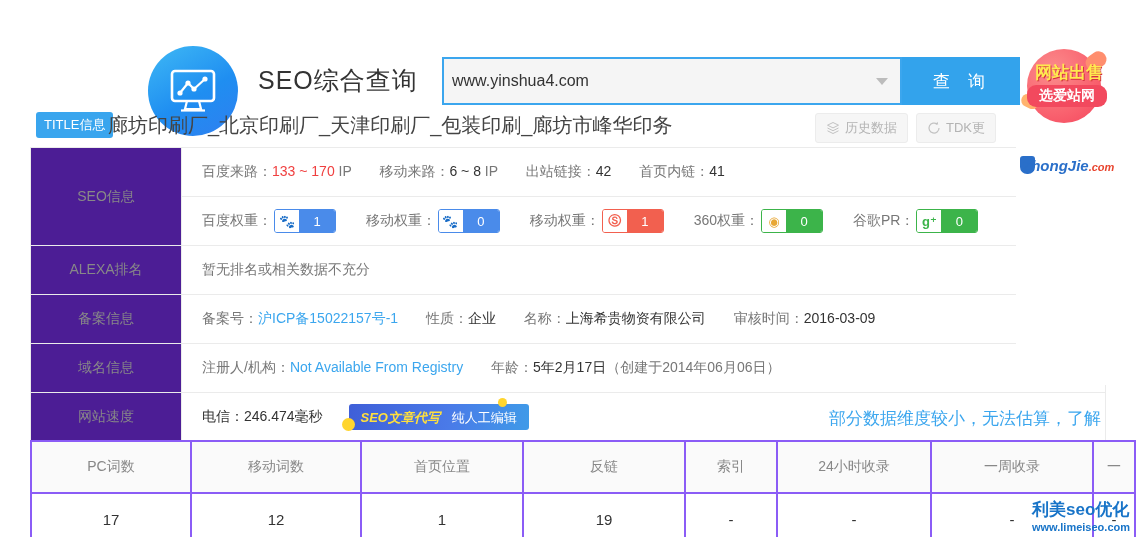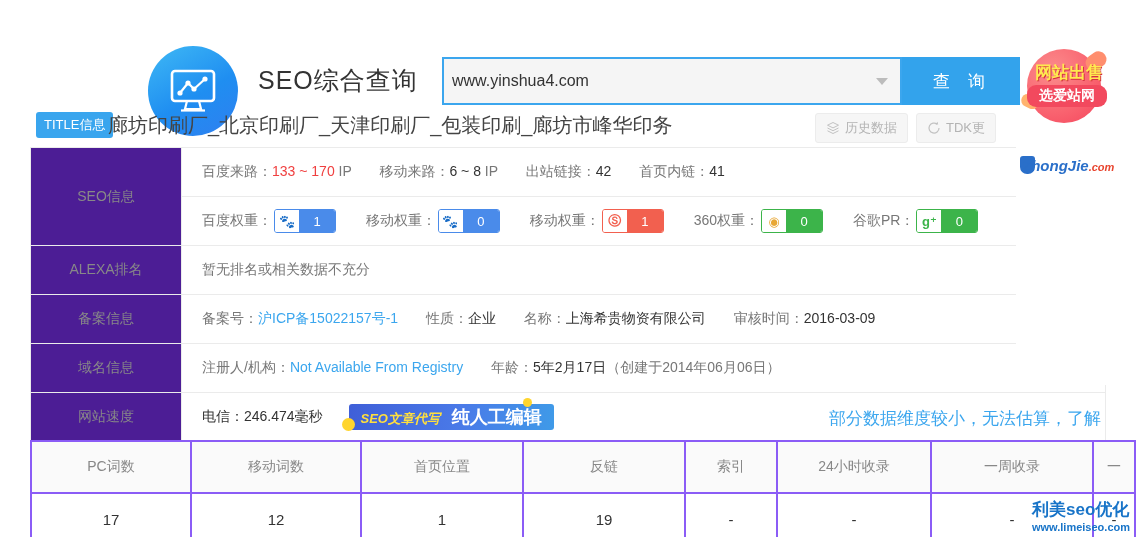--- a/index.html
+++ b/index.html
@@ -65,21 +65,21 @@
           color:#fff;font-size:13px;padding:0 6px;}
   .w-blue{border:1px solid #4a8bea;} .w-blue .ic{color:#2d6fe0;} .w-blue .nm{background:#4a8bea;}
   .w-red{border:1px solid #f2604f;} .w-red .ic{color:#f2604f;} .w-red .nm{background:#f2604f;}
   .w-green{border:1px solid #3cb44a;} .w-green .ic{color:#e8a735;} .w-green .nm{background:#3cb44a;}
   .w-green2{border:1px solid #3cb44a;} .w-green2 .ic{color:#3cb44a;} .w-green2 .nm{background:#3cb44a;}
   
   .speed-ad{position:relative;display:inline-block;vertical-align:middle;margin-left:22px;height:26px;
             background:linear-gradient(95deg,#3f5fd8 0%,#4a7ae8 55%,#3f9ae8 100%);
             border-radius:3px;padding:0 12px;line-height:26px;white-space:nowrap;}
   .speed-ad .y{color:#ffdf3d;font-weight:bold;font-style:italic;font-size:13px;}
-  .speed-ad .w{color:#fff;font-weight:bold;font-size:18px;margin-left:8px;}
+  .speed-ad .w{color:#fff;font-weight:normal;font-size:13px;margin-left:8px;}
   .speed-ad .dot-y{position:absolute;left:-7px;top:14px;width:13px;height:13px;border-radius:50%;background:#ffd52e;}
   .speed-ad .dot-y2{position:absolute;right:22px;top:-6px;width:9px;height:9px;border-radius:50%;background:#ffd52e;}
   .notice{position:absolute;right:4px;top:14px;color:#3ba6ee;font-size:17px;white-space:nowrap;}
 
   
   .side-ad{position:absolute;left:1016px;top:147px;width:120px;height:238px;overflow:hidden;background:#fff;}
   .side-ad .top{position:absolute;left:0;top:0;width:120px;height:50px;background:#fff;}
   .side-ad .zj{position:absolute;left:6px;top:10px;font-size:15px;font-weight:bold;color:#2a6fc9;font-style:italic;white-space:nowrap;}
   .side-ad .zj .com{color:#e8442e;font-size:11px;}
   .side-ad .shield{position:absolute;left:4px;top:9px;width:15px;height:18px;background:#2a6fc9;

